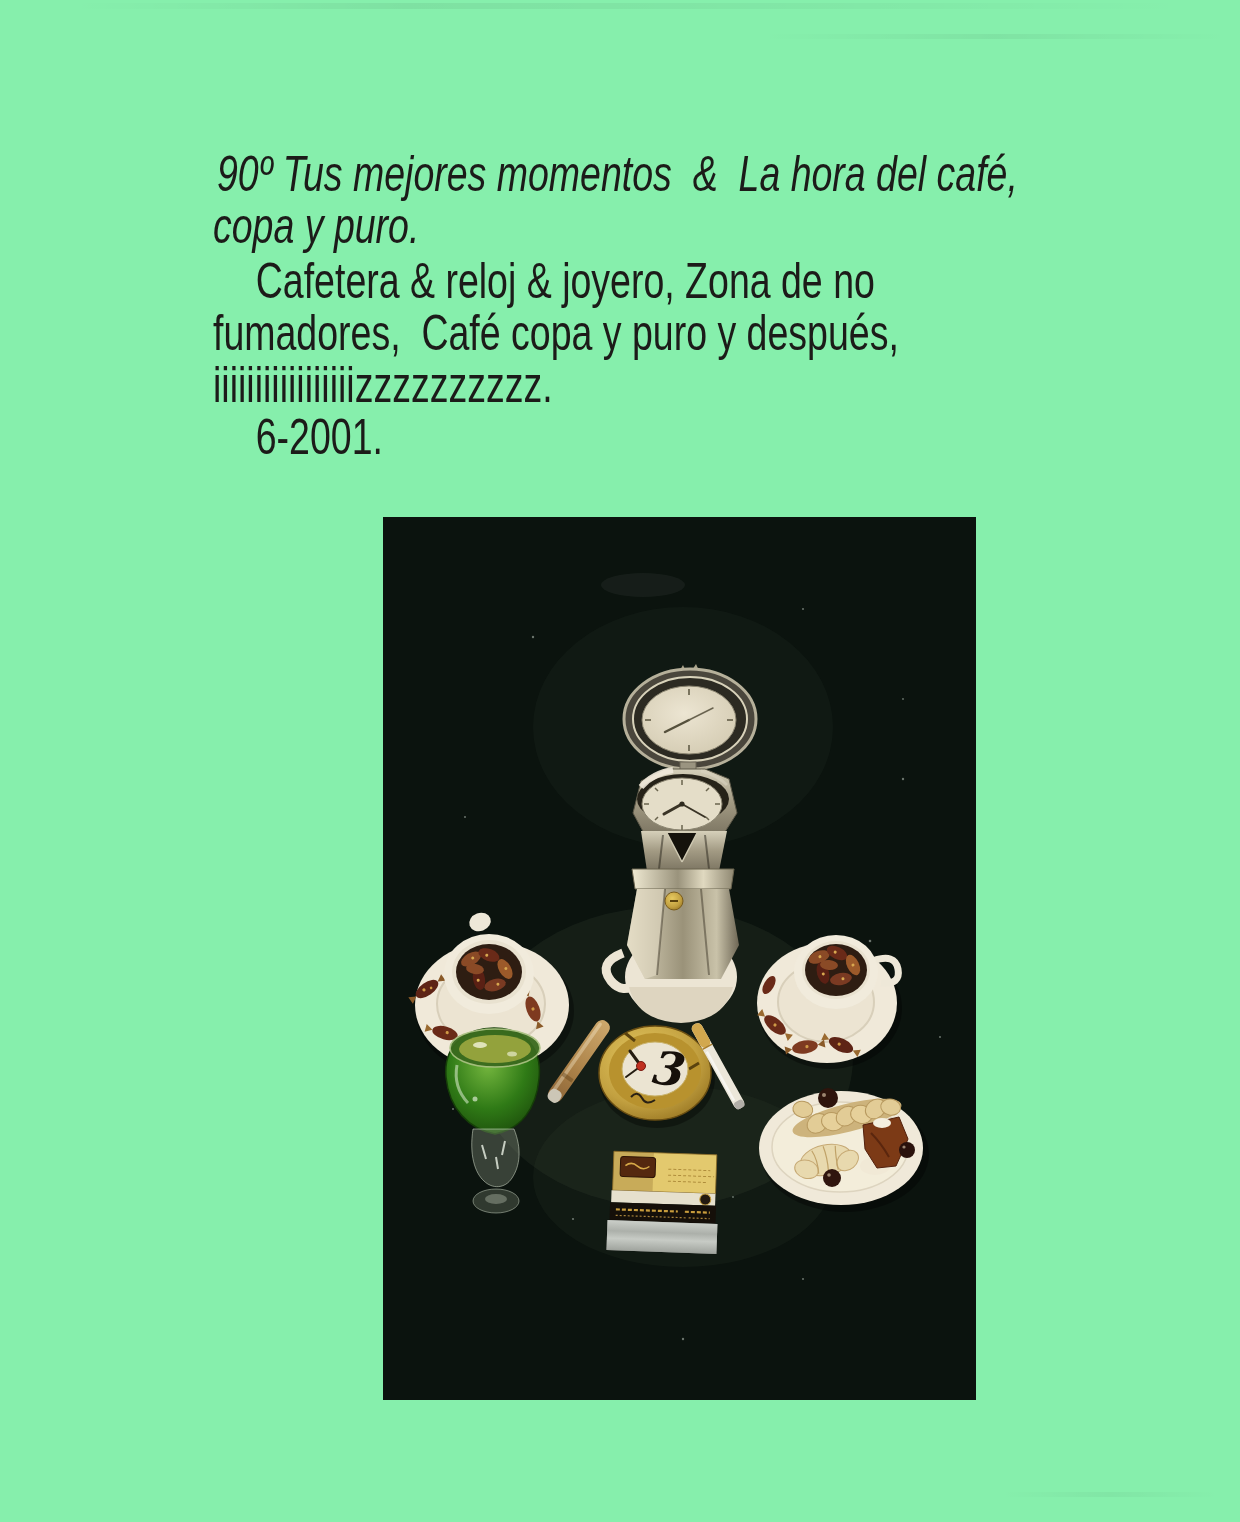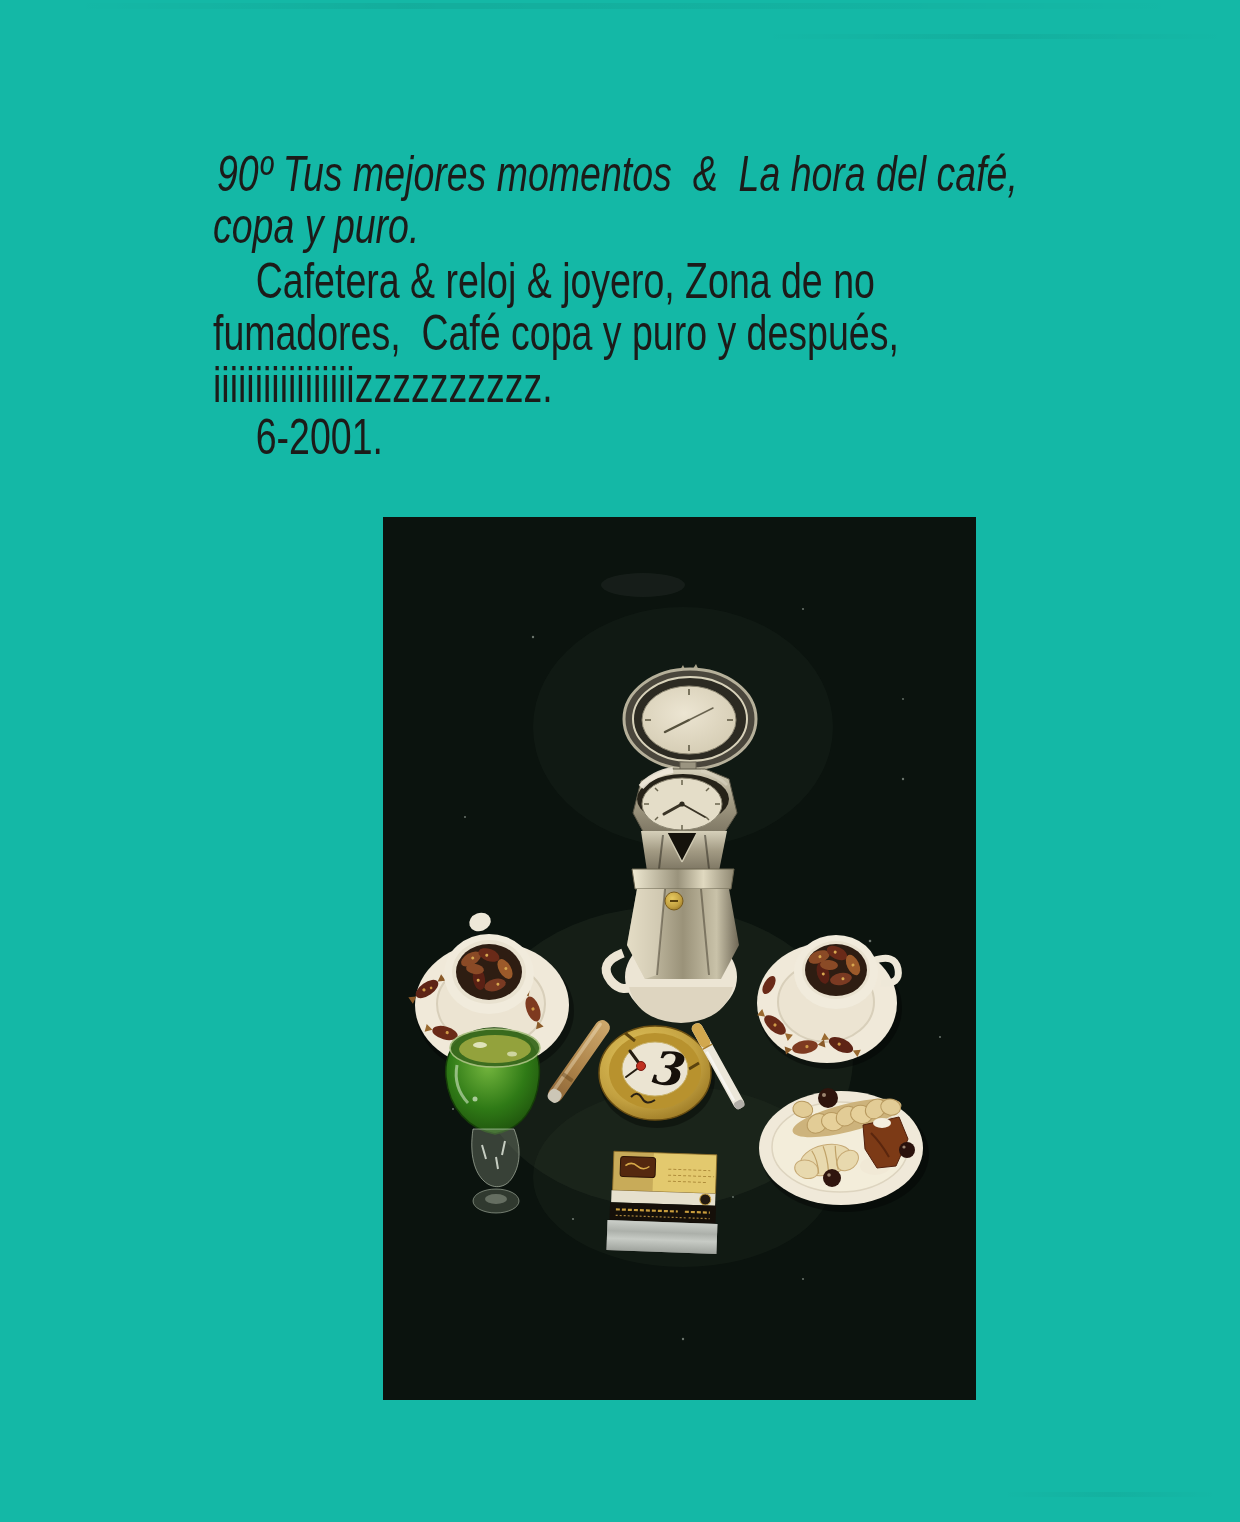--- a/index.html
+++ b/index.html
@@ -1,19 +1,19 @@
 <!DOCTYPE html>
 <html><head>
 <meta charset="utf-8">
 <style>
   html,body{margin:0;padding:0;background:#ffffff;}
   .page{
     position:relative;
     width:1240px;height:1522px;
-    background:#14b8a6;
+    background:#86efac;
     overflow:hidden;
     font-family:"Liberation Sans", sans-serif;
     color:#1c1b19;
   }
   .scan-streak{position:absolute;pointer-events:none;}
   .text-block{position:absolute;left:213px;top:0;width:980px;}
   .tline{
     position:absolute;left:0;
     font-size:50px;line-height:56px;height:56px;
     white-space:pre;

